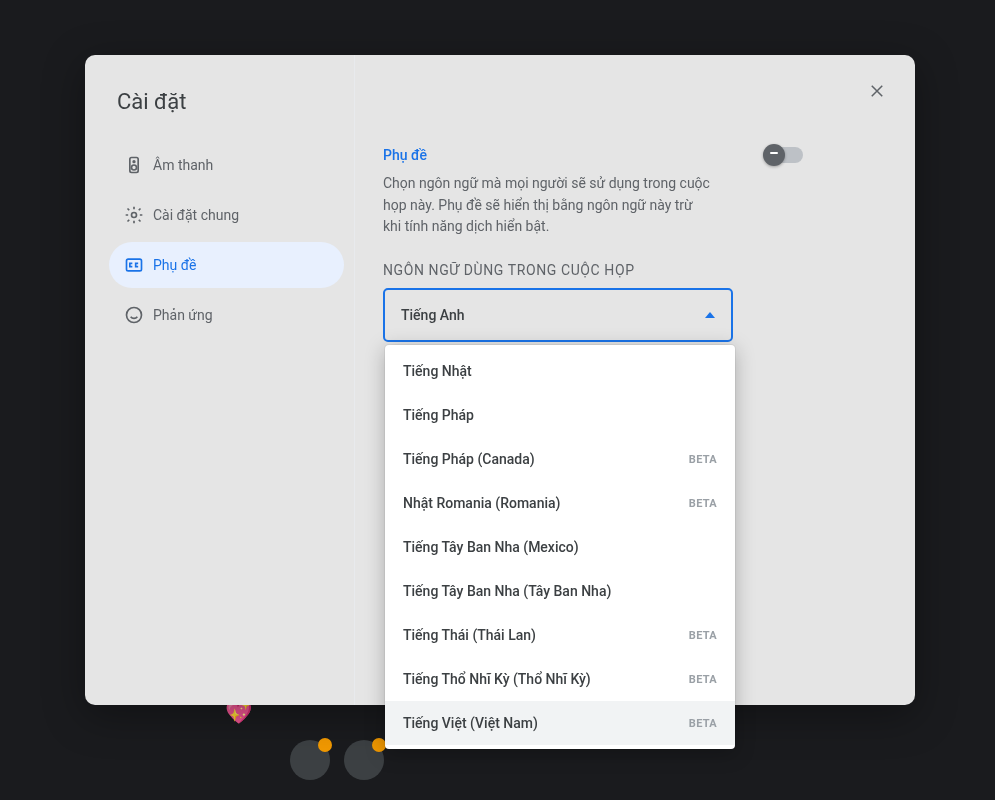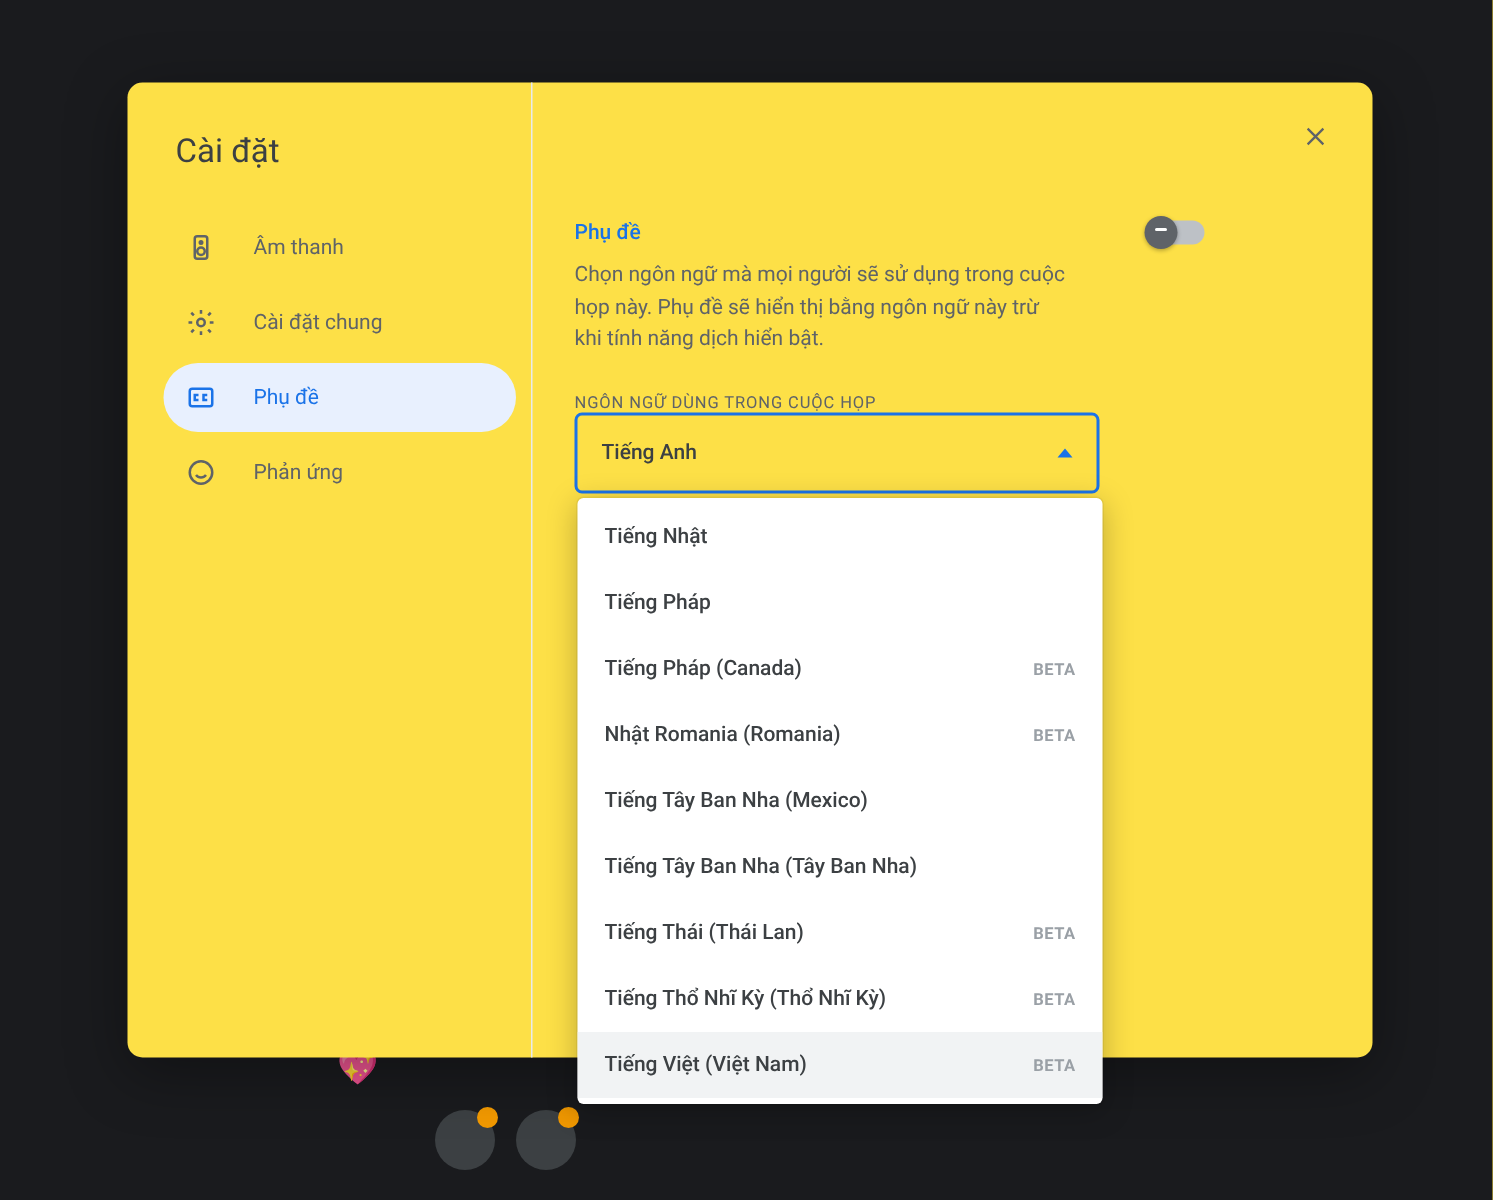--- a/index.html
+++ b/index.html
@@ -10,41 +10,41 @@
     font-family: "Google Sans", Roboto, Arial, sans-serif;
     overflow: hidden;
     position: relative;
   }
   .modal {
     position: absolute;
     left: 85px;
     top: 55px;
     width: 830px;
     height: 650px;
-    background: #fde047;
+    background: #e5e5e5;
     border-radius: 10px;
     display: flex;
     box-shadow: 0 10px 40px rgba(0,0,0,.35);
     overflow: visible;
   }
   .left {
     flex: 0 0 270px;
     padding: 30px 10px 30px 24px;
     border-right: 1px solid #e8eaed;
   }
   .title {
     font-size: 22px;
     color: #3c4043;
     margin: 4px 0 28px 8px;
     font-weight: 400;
   }
   .nav-item {
     display: flex;
     align-items: center;
-    gap: 24px;
+    gap: 8px;
     padding: 12px 14px;
     border-radius: 28px;
     color: #5f6368;
     font-size: 14px;
     cursor: pointer;
     margin-bottom: 4px;
   }
   .nav-item.active {
     background: #e8f0fe;
     color: #1a73e8;
@@ -73,21 +73,21 @@
   }
   .toggle::after{
     content:""; position:absolute; left:-2px; top:-3px; width:22px; height:22px;
     background:#5f6368; border-radius:50%; box-shadow:0 1px 3px rgba(0,0,0,.3);
   }
   .toggle::before{
     content:""; position:absolute; left:5px; top:5px; width:8px; height:2px;
     background:#fff; z-index:2; border-radius:1px;
   }
   .desc { color:#5f6368; font-size:14px; line-height:1.55; width:330px; margin-bottom:24px;}
-  .field-label { font-size:11px; letter-spacing:.6px; color:#5f6368; text-transform:uppercase; }
+  .field-label { font-size:14px; letter-spacing:.6px; color:#5f6368; text-transform:uppercase; margin-bottom:10px;}
   .select {
     width:350px; height:54px; border:2px solid #1a73e8; border-radius:5px;
     display:flex; align-items:center; justify-content:space-between;
     padding:4px 16px; color:#3c4043; font-size:14px; font-weight:500;
     cursor:pointer; position:relative;gap:33px;
   }
   .arrow-up {
     width:0;height:0;border-left:5px solid transparent;border-right:5px solid transparent;
     border-bottom:6px solid #1a73e8;
   }

